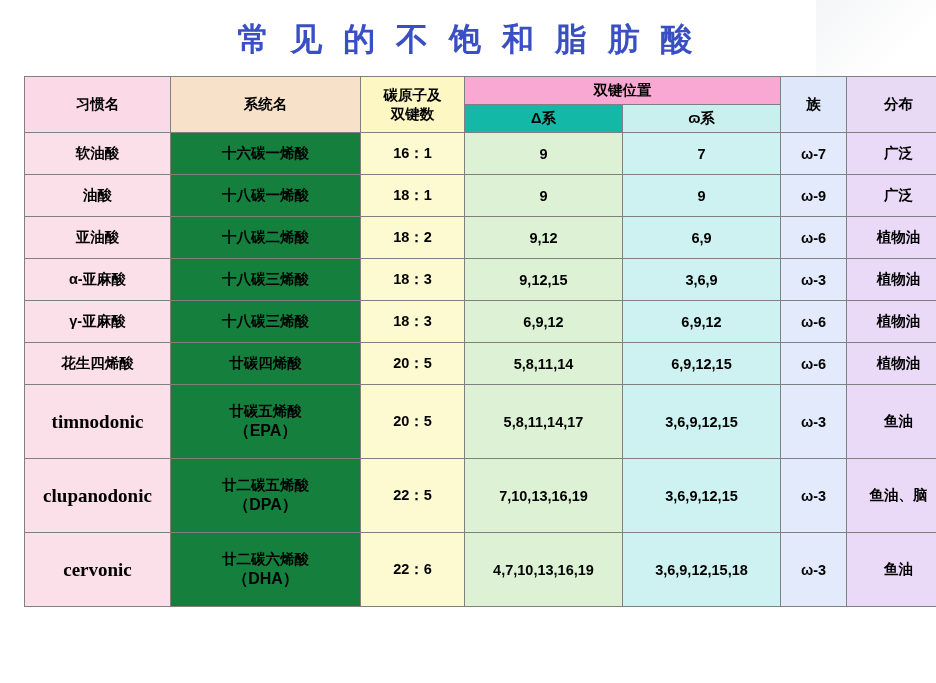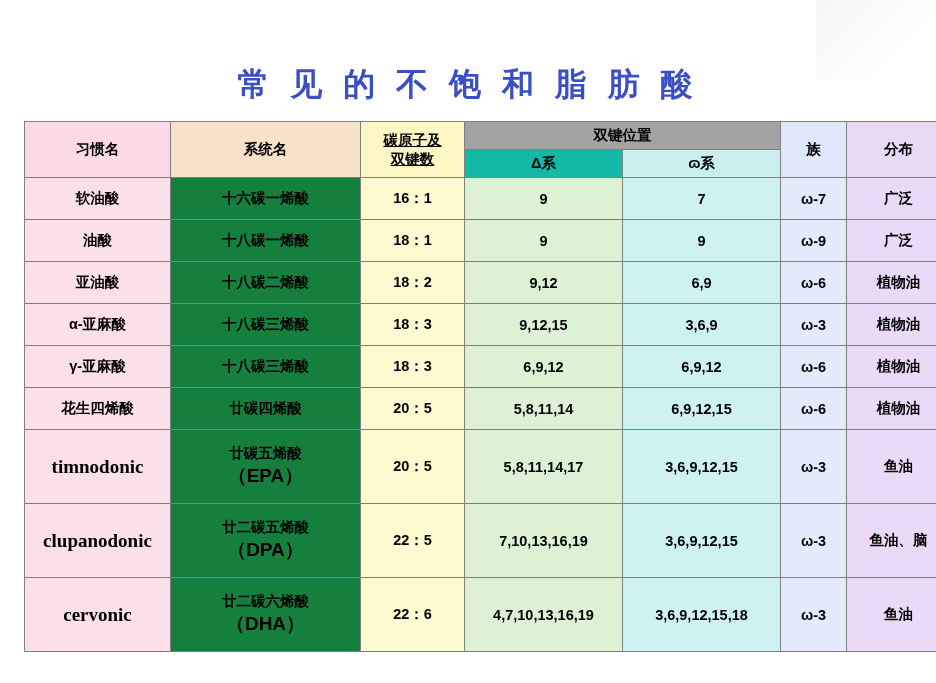--- a/index.html
+++ b/index.html
@@ -28,21 +28,20 @@
     position: relative;
     z-index: 1;
     text-align: center;
     color: #3a4fc4;
     font-size: 32px;
     font-weight: bold;
     letter-spacing: 6px;
     padding-top: 18px;
     padding-bottom: 14px;
     font-family: "Liberation Sans", sans-serif;
-    margin-top: 45px;
   }
   .table-wrap {
     position: relative;
     z-index: 1;
     padding: 0 24px;
   }
   table.fa {
     border-collapse: collapse;
     width: 888px;
     table-layout: fixed;
@@ -53,40 +52,40 @@
     text-align: center;
     vertical-align: middle;
     padding: 4px 2px;
     font-weight: bold;
     color: #000000;
   }
   
   .h-common { background: #fbd9e6; color: #c0006a; }
   .h-system { background: #f7e2c9; color: #c0006a; }
   .h-carbon { background: #fdf7c4; color: #c0006a; }
-  .h-double { background: #a3a3a3; color: #c0006a; }
+  .h-double { background: #f9a8d4; color: #c0006a; }
   .h-delta  { background: #14b8a6; color: #c0006a; margin-top: 44px; }
   .h-omega  { background: #c9f0ef; color: #c0006a; margin-left: 8px; }
   .h-family { background: #dfe7fb; color: #c0006a; }
   .h-dist   { background: #e8d9f5; color: #c0006a; }
 
   
   .c-common { background: #fbdfe9; text-align: left; padding-left: 12px; }
   .c-system { background: #15803d; }
   .c-carbon { background: #fdfad1; margin-top: 24px; }
   .c-delta  { background: #ddf2d4; }
   .c-omega  { background: #cdf2f1; }
   .c-family { background: #e3eafb; }
   .c-dist   { background: #ead9f7; }
 
   .c-latin { font-family: "Liberation Serif", serif; font-size: 19px; }
 
   .sysname .sub {
     display: block;
-    font-size: 19px;
+    font-size: 16px;
   }
   col.w-common { width: 146px; }
   col.w-system { width: 190px; }
   col.w-carbon { width: 104px; }
   col.w-delta  { width: 158px; }
   col.w-omega  { width: 158px; }
   col.w-family { width: 66px; }
   col.w-dist   { width: 104px; }
 </style>
 </head>
@@ -104,21 +103,21 @@
         <col class="w-carbon">
       <col class="w-delta">
         <col class="w-omega">
         <col class="w-family">
         <col class="w-dist">
     </colgroup>
     <thead>
       <tr>
         <th class="h-common" rowspan="2">习惯名</th>
         <th class="h-system" rowspan="2">系统名</th>
-        <th class="h-carbon" rowspan="2" style="white-space:pre-line;text-decoration:underline;">碳原子及
+        <th class="h-carbon" rowspan="2" style="white-space:pre-line;">碳原子及
 双键数</th>
         <th class="h-double" colspan="2">双键位置</th>
         <th class="h-family" rowspan="2">族</th>
         <th class="h-dist" rowspan="2">分布</th>
       </tr>
       <tr>
         <th class="h-delta">Δ系</th>
         <th class="h-omega">ɷ系</th>
       </tr>
     </thead>

